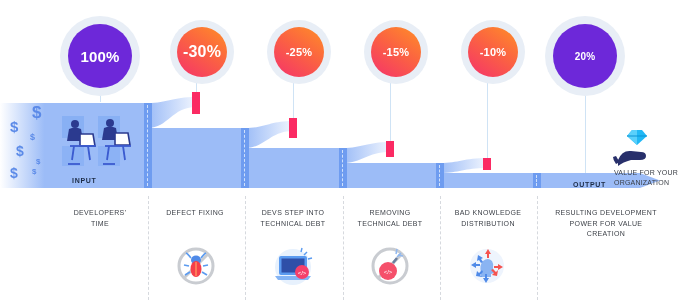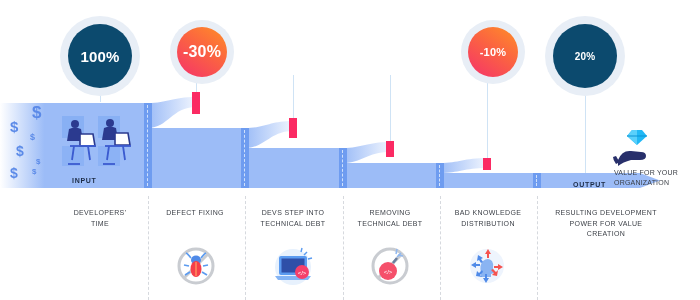--- a/index.html
+++ b/index.html
@@ -23,21 +23,21 @@
     position:absolute;
     border-radius:50%;
     background:#e8eef6;
     display:flex;align-items:center;justify-content:center;
   }
   .bubble .inner{
     border-radius:50%;
     display:flex;align-items:center;justify-content:center;
     color:#ffffff;font-weight:bold;letter-spacing:.2px;
   }
-  .inner.blue{background:#0c4a6e;}
+  .inner.blue{background:#6d28d9;}
   .inner.warm{background:linear-gradient(215deg,#ff8f27 0%,#fb6341 45%,#f5326b 100%);}
 
   
   .stem{position:absolute;width:1px;background:#cfe3f5;}
 
   
   #flow{position:absolute;left:0;top:95px;width:700px;height:100px;}
 
   
   .band-div{
@@ -92,21 +92,27 @@
   <div class="stem" style="left:585px;top:80px;height:100px;"></div>
 
   <div class="bubble" style="left:60px;top:16px;width:80px;height:80px;">
     <div class="inner blue" style="width:64px;height:64px;font-size:15px;">100%</div>
   </div>
 
   <div class="bubble" style="left:170px;top:20px;width:64px;height:64px;">
     <div class="inner warm" style="width:50px;height:50px;font-size:16px;">-30%</div>
   </div>
 
-
+  <div class="bubble" style="left:267px;top:20px;width:64px;height:64px;">
+    <div class="inner warm" style="width:50px;height:50px;font-size:11px;">-25%</div>
+  </div>
+
+  <div class="bubble" style="left:364px;top:20px;width:64px;height:64px;">
+    <div class="inner warm" style="width:50px;height:50px;font-size:11px;">-15%</div>
+  </div>
 
   <div class="bubble" style="left:461px;top:20px;width:64px;height:64px;">
     <div class="inner warm" style="width:50px;height:50px;font-size:11px;">-10%</div>
   </div>
 
   <div class="bubble" style="left:545px;top:16px;width:80px;height:80px;">
     <div class="inner blue" style="width:64px;height:64px;font-size:10px;">20%</div>
   </div>
 
   <svg id="flow" viewBox="0 0 700 100" preserveAspectRatio="none">

